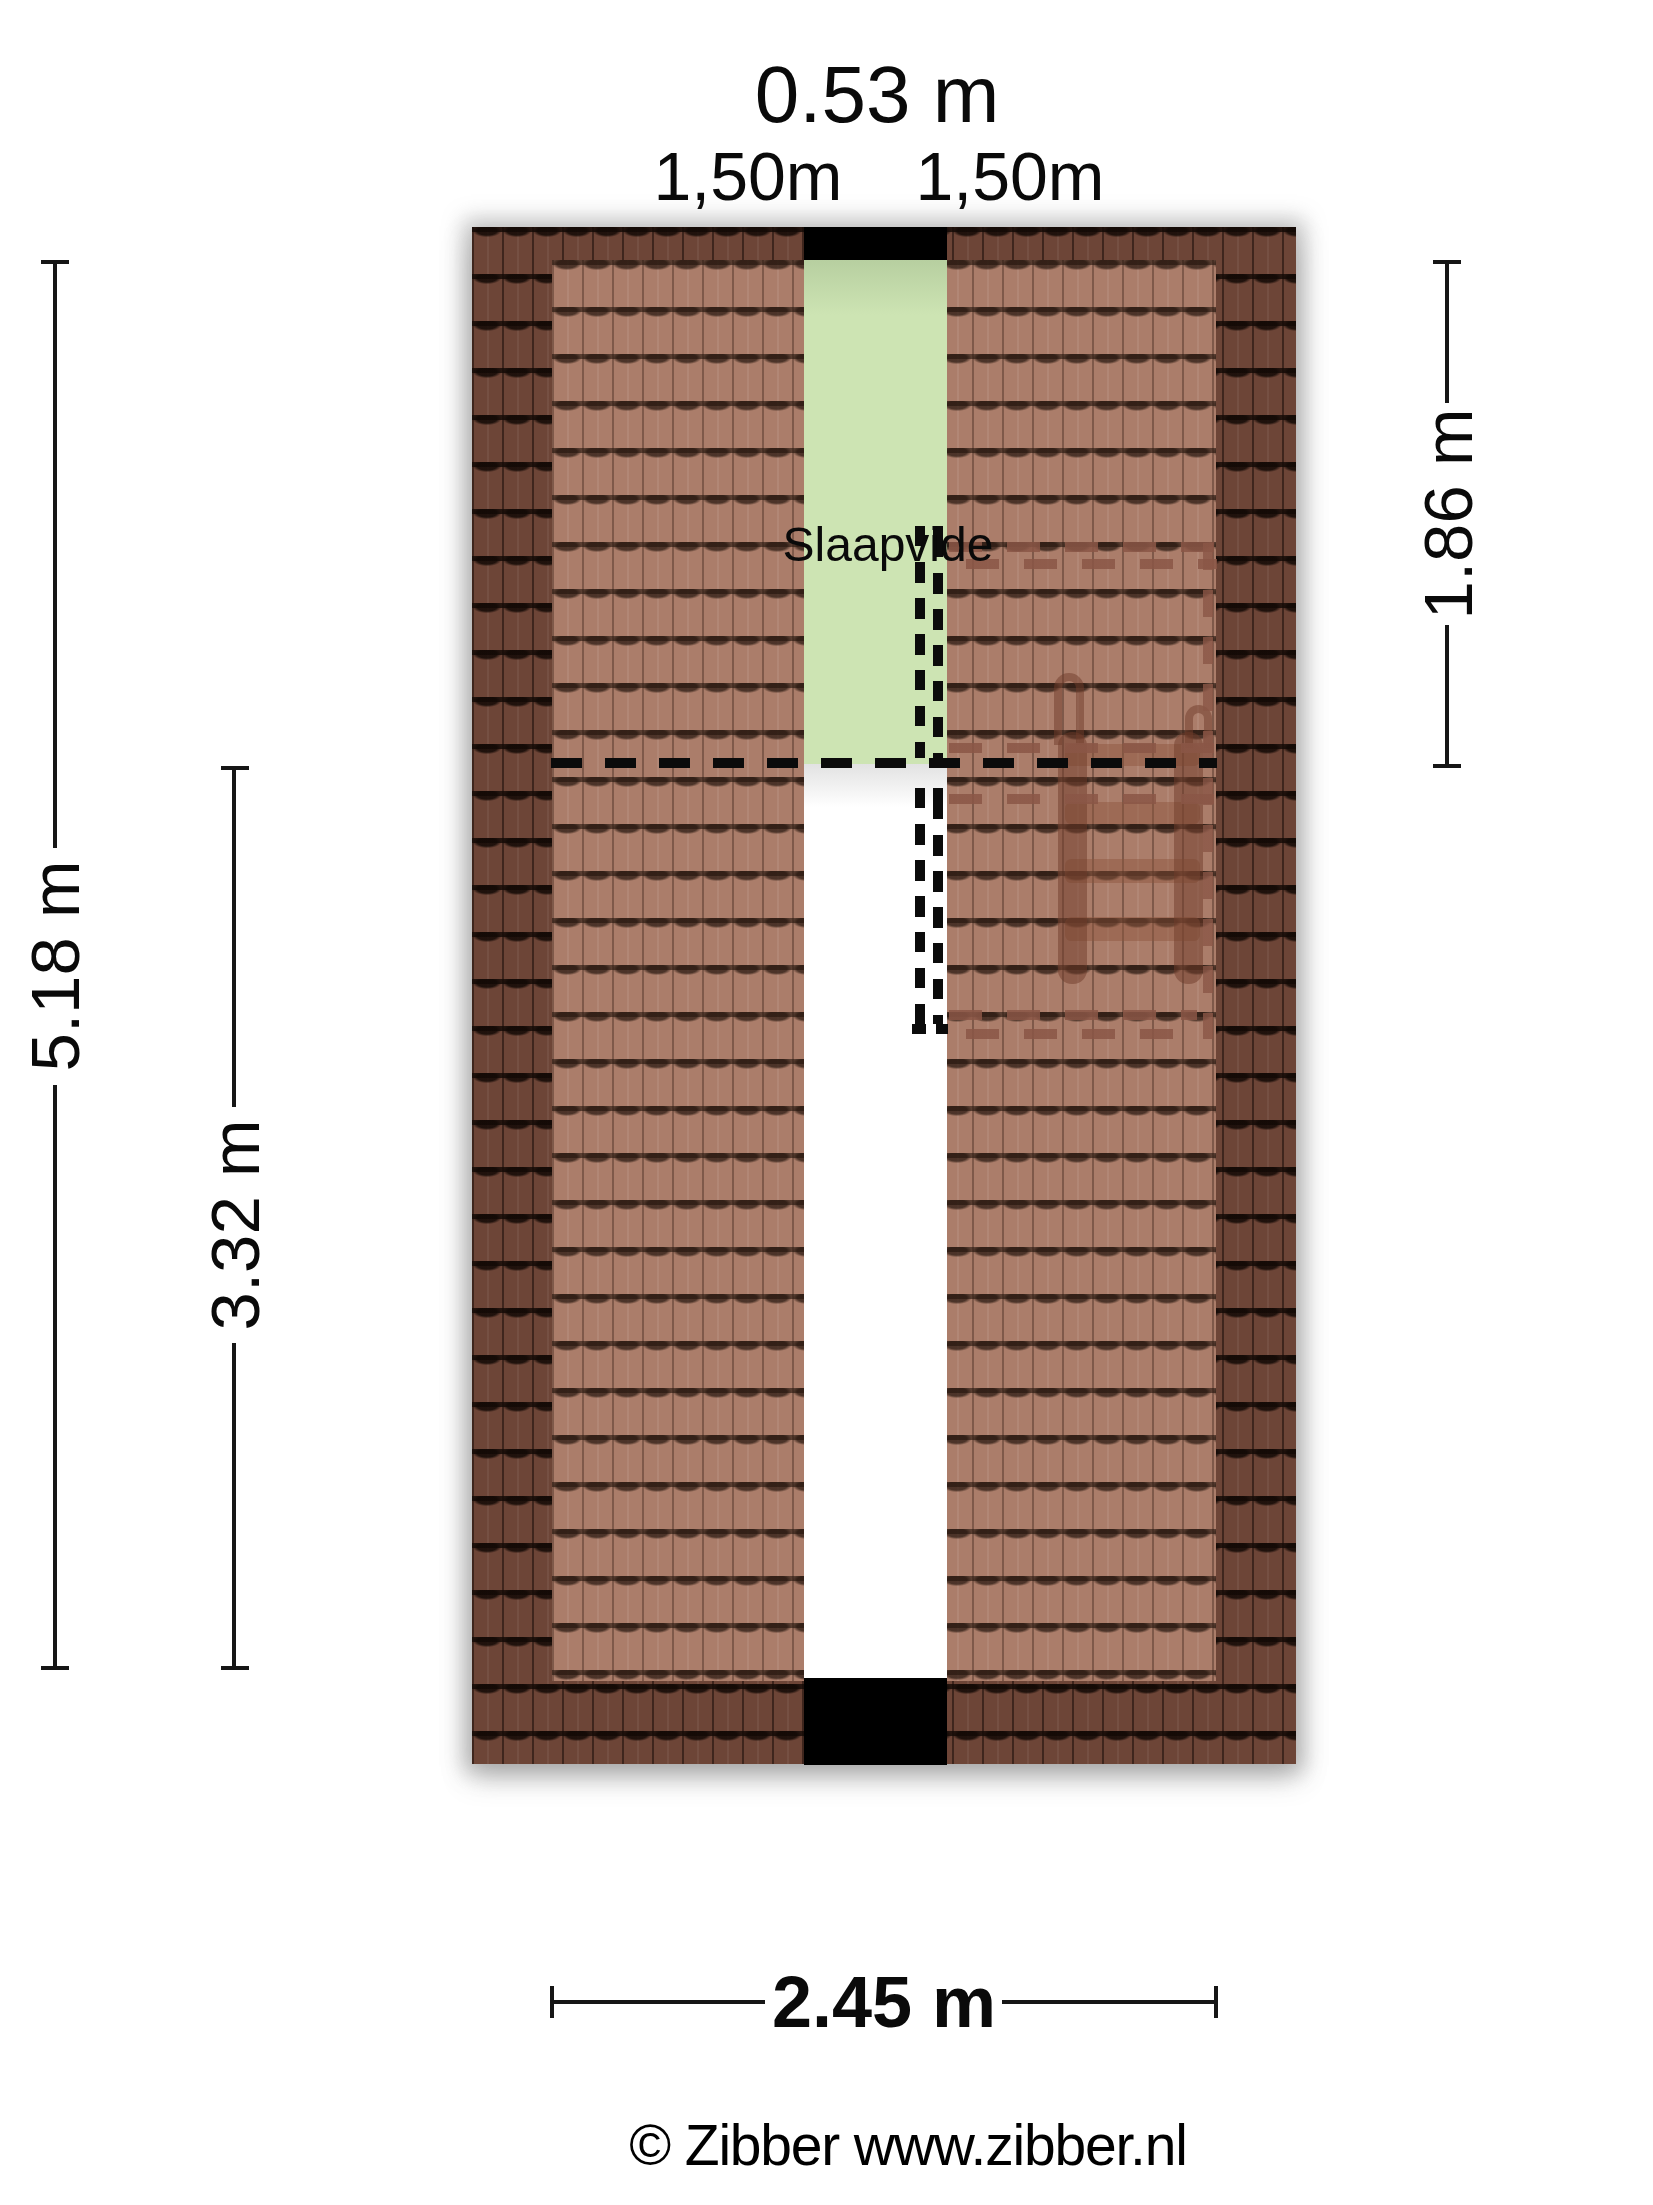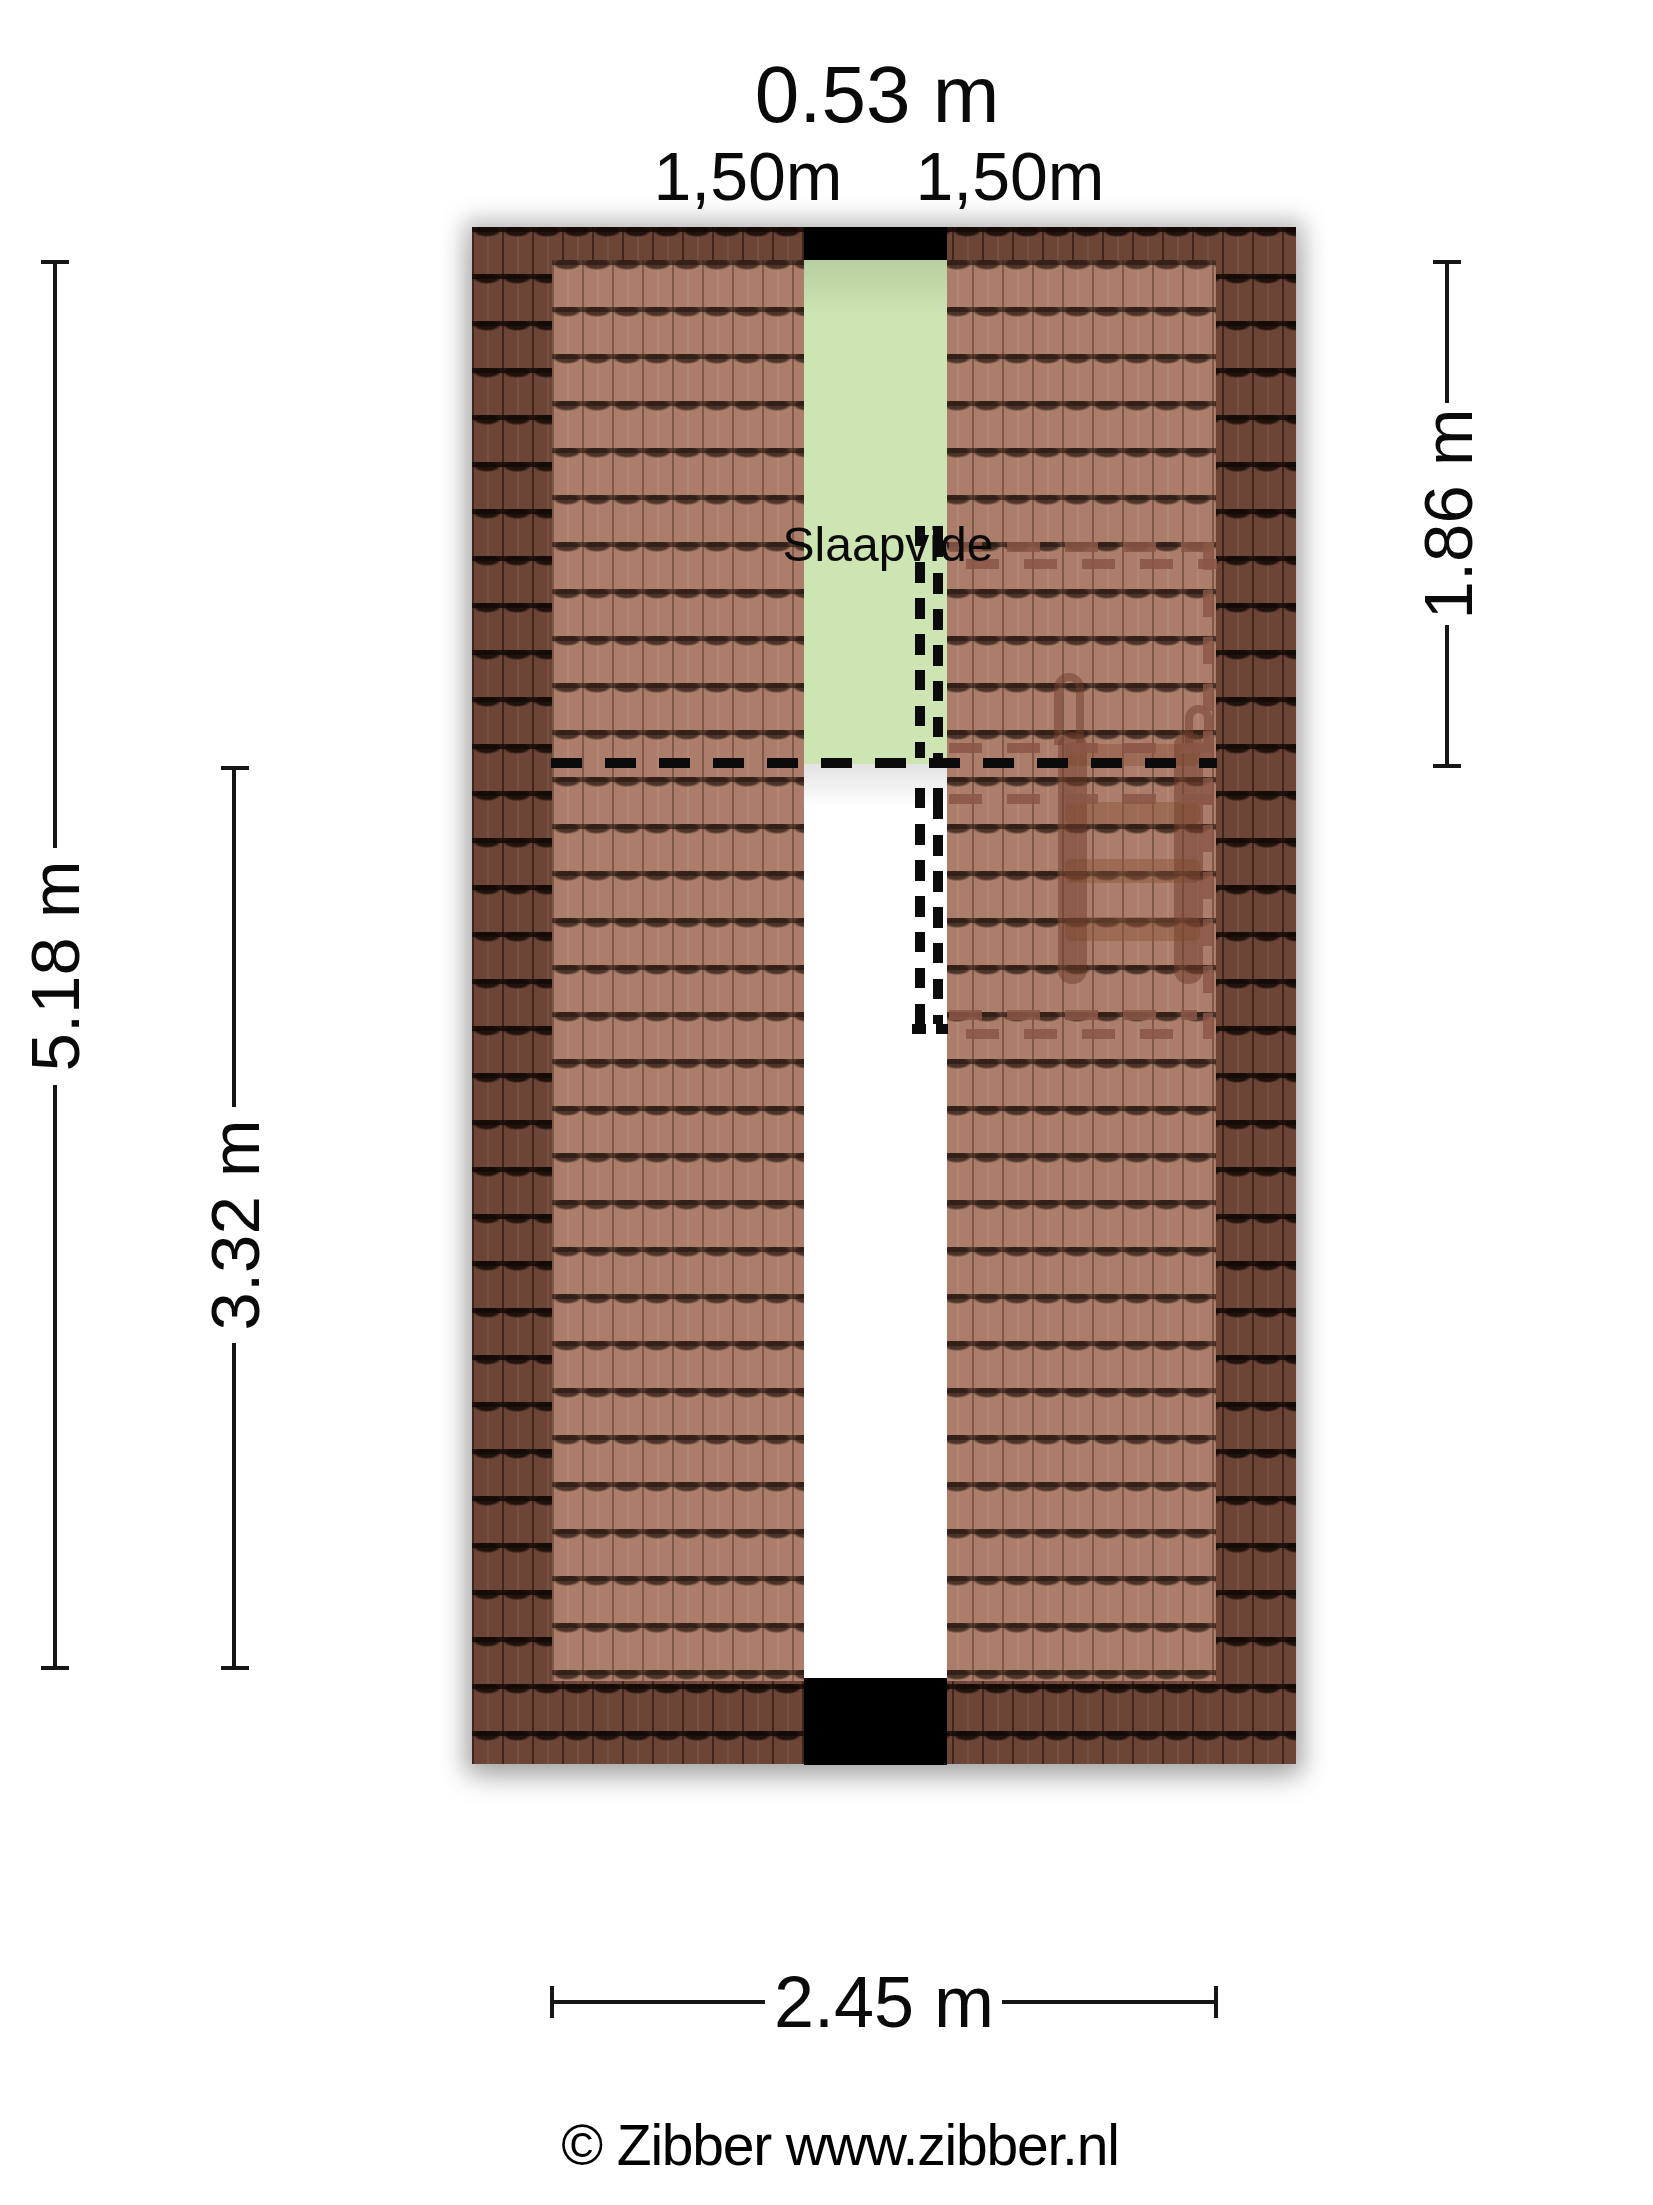--- a/index.html
+++ b/index.html
@@ -108,20 +108,20 @@
   <div class="abs dimline" style="left:221px;top:1666px;width:28px;height:3.9px;"></div>
 
   <div class="abs dimline" style="left:1433px;top:260px;width:28px;height:3.9px;"></div>
   <div class="abs dimline" style="left:1445px;top:261px;width:3.9px;height:142px;"></div>
   <div class="dimlabel rot" style="left:1448px;top:514px;">1.86 m</div>
   <div class="abs dimline" style="left:1445px;top:625px;width:3.9px;height:143px;"></div>
   <div class="abs dimline" style="left:1433px;top:764px;width:28px;height:3.9px;"></div>
 
   <div class="abs dimline" style="left:550px;top:1986px;width:3.9px;height:31.5px;"></div>
   <div class="abs dimline" style="left:551px;top:2000px;width:214px;height:3.9px;"></div>
-  <div class="dimlabel hmid" style="left:884px;top:2002px;font-size:72px;">2.45 m</div>
+  <div class="dimlabel hmid" style="left:884px;top:2002px;font-size:72px;font-weight:bold;">2.45 m</div>
   <div class="abs dimline" style="left:1002px;top:2000px;width:215px;height:3.9px;"></div>
   <div class="abs dimline" style="left:1214px;top:1986px;width:3.9px;height:31.5px;"></div>
 
-  <div class="footer-text hcenter" style="left:840px;top:2117px;">© Zibber www.zibber.nl</div>
+  <div class="footer-text hcenter" style="left:908px;top:2117px;">© Zibber www.zibber.nl</div>
 
 </div>
 
 
 </body></html>

